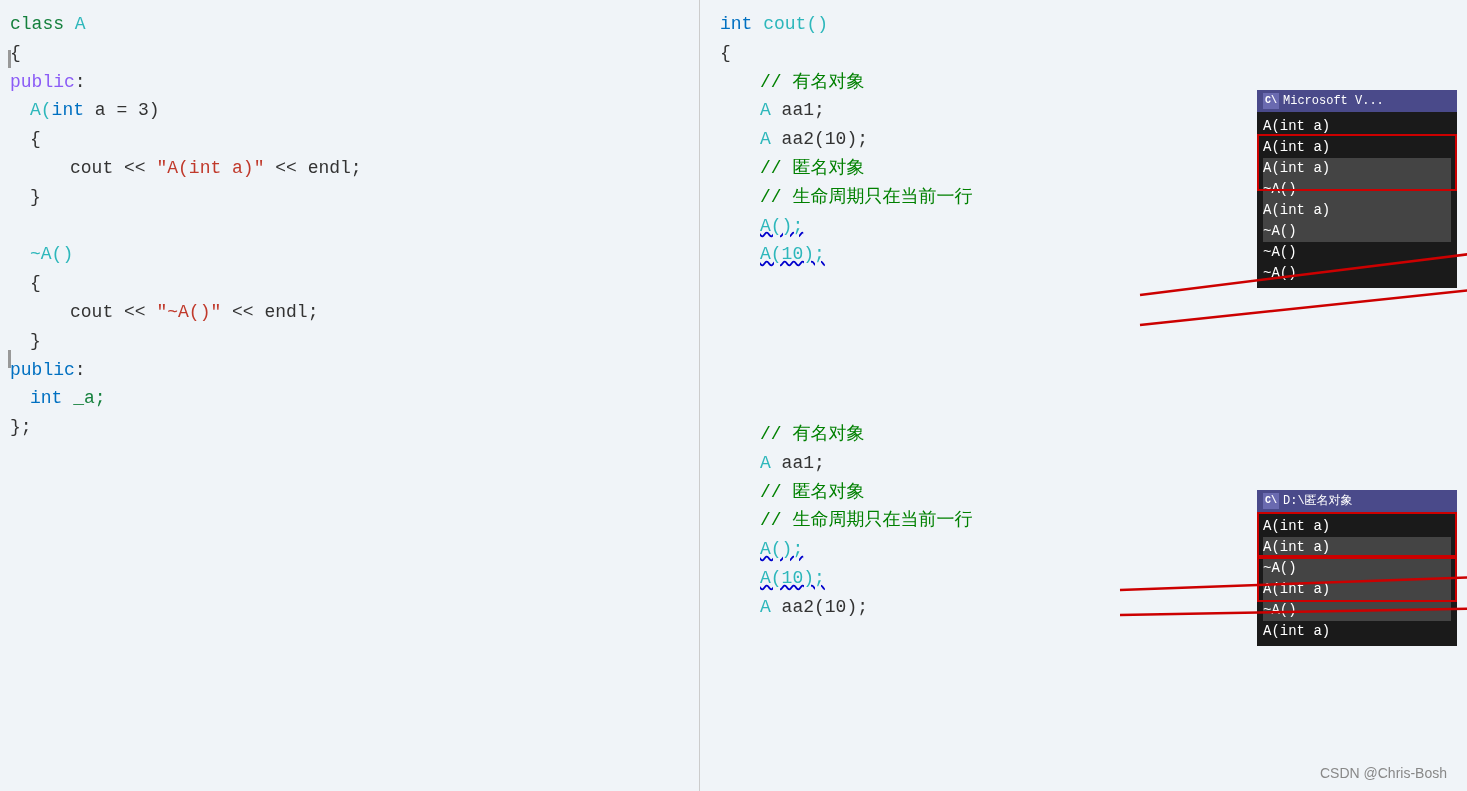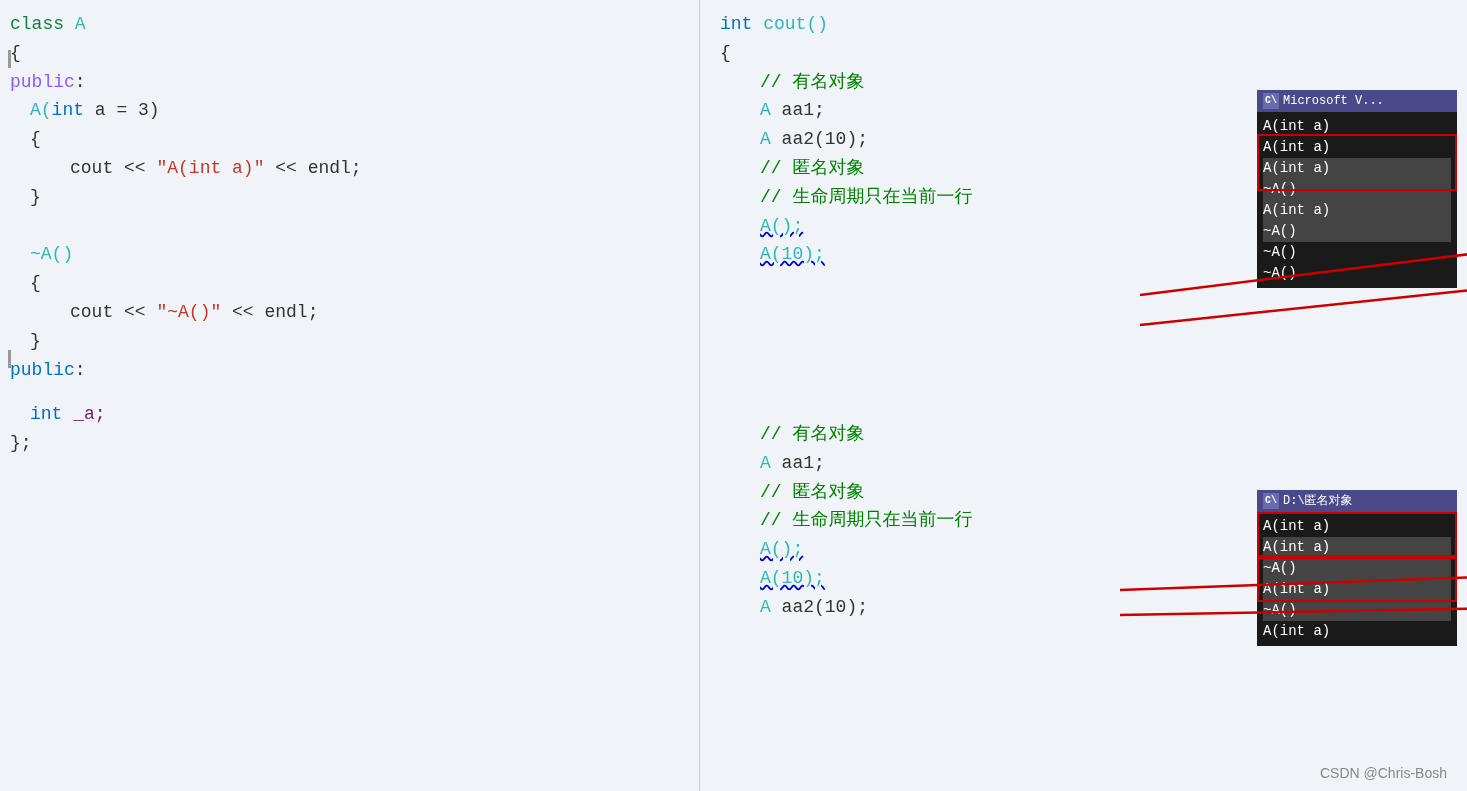--- a/index.html
+++ b/index.html
@@ -152,21 +152,21 @@
       <div class="code-line indent3">
         <span style="color:#333;">cout &lt;&lt; </span><span style="color:#c0392b;">"~A()"</span><span style="color:#333;"> &lt;&lt; endl;</span>
       </div>
       <div class="code-line indent1">
         <span style="color:#333;">}</span>
       </div>
       <div class="code-line">
         <span style="color:#0070c1;">public</span><span style="color:#333;">:</span>
       </div>
       <div class="code-line indent1">
-        <span style="color:#0070c1;">int </span><span style="color:#701a75;margin-top:16px;">_a;</span>
+        <span style="color:#0070c1;">int </span><span style="color:#15803d;">_a;</span>
       </div>
       <div class="code-line">
         <span style="color:#333;">};</span>
       </div>
     </div>
   </div>
 
   <div class="right-panel">
 
     <div style="position:absolute;top:10px;left:20px;">

